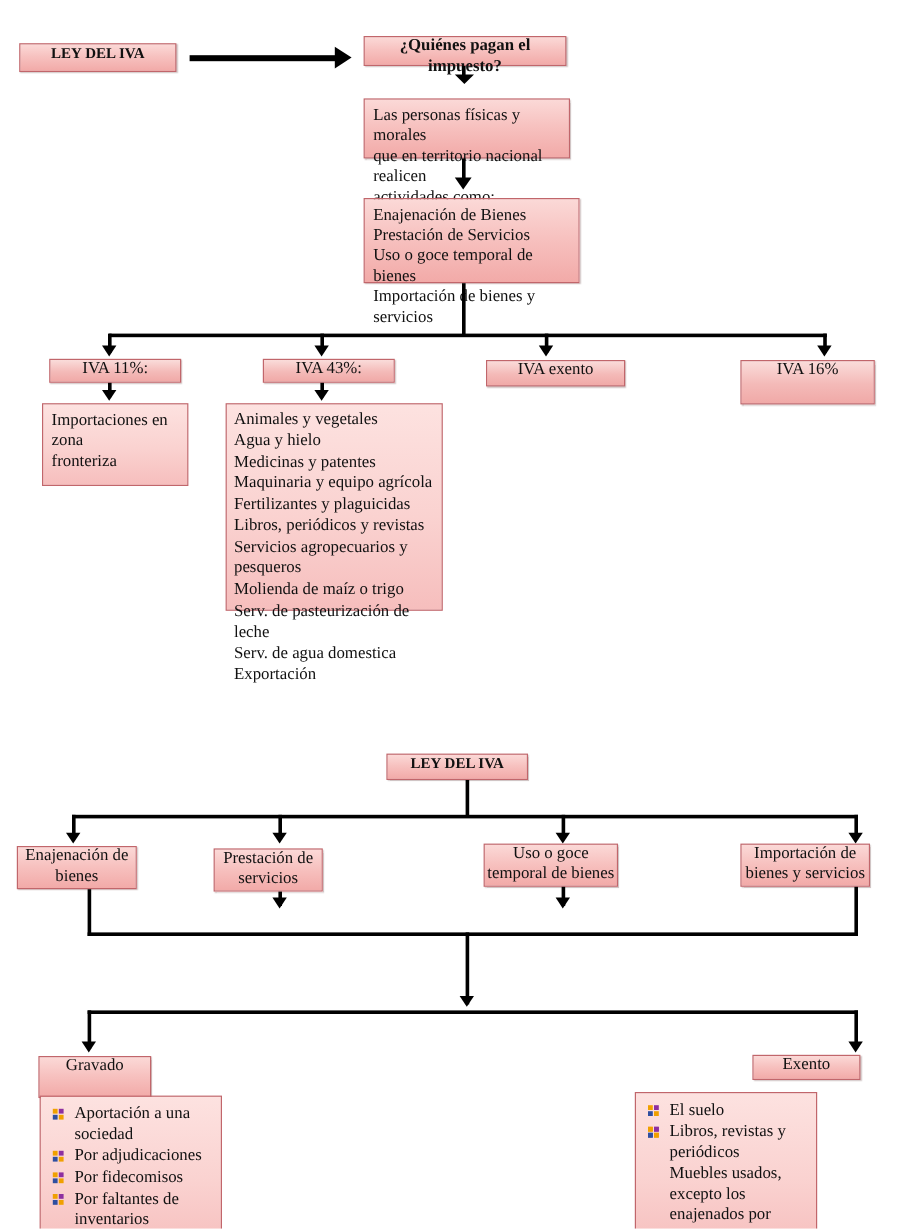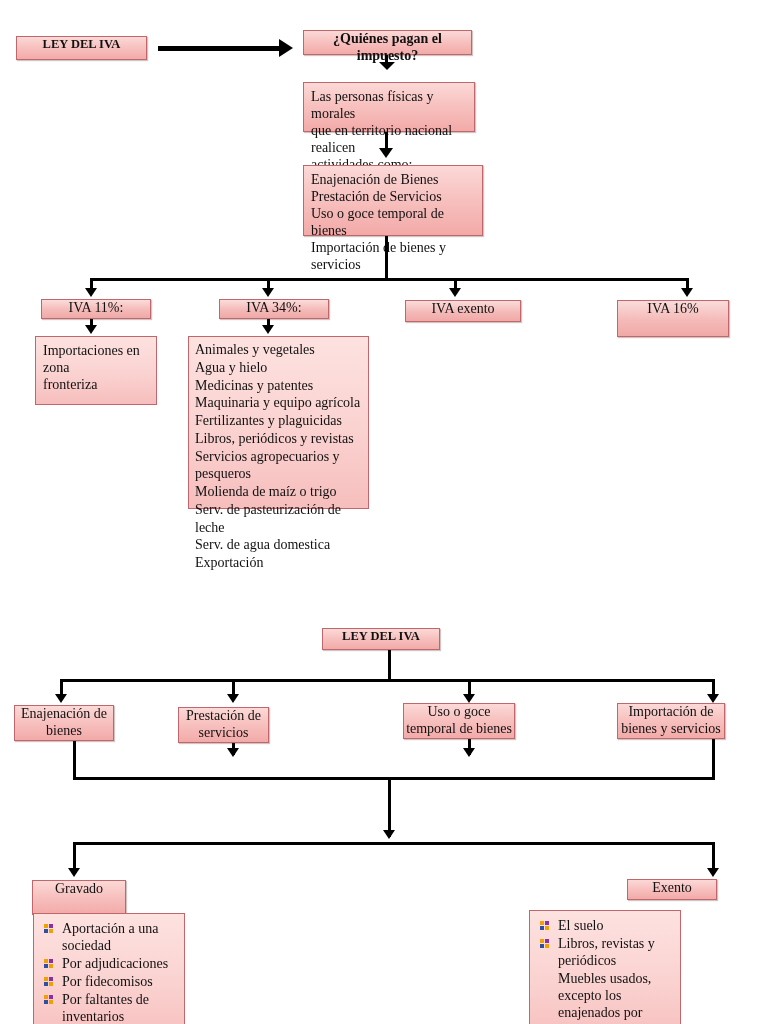--- a/index.html
+++ b/index.html
@@ -170,21 +170,21 @@
   <div class="ln v" style="left:454px; top:278px; height:16px;"></div>
   <div class="arrow-down small" style="left:449px; top:288px;"></div>
 
   <div class="ln v" style="left:686px; top:278px; height:16px;"></div>
   <div class="arrow-down small" style="left:681px; top:288px;"></div>
 
   <div class="box flat center fs12" style="left:41px; top:299px; width:110px; height:20px;">
     <span class="txt">IVA 11%:</span>
   </div>
   <div class="box flat center fs12" style="left:219px; top:299px; width:110px; height:20px;">
-    <span class="txt">IVA 34%:</span>
+    <span class="txt">IVA 43%:</span>
   </div>
   <div class="box flat center fs12" style="left:405px; top:300px; width:116px; height:22px;">
     <span class="txt">IVA exento</span>
   </div>
   <div class="box flat center fs12" style="left:617px; top:300px; width:112px; height:37px;font-family:Liberation Serif, serif;">
     <span class="txt">IVA 16%</span>
   </div>
 
   <div class="ln v" style="left:90px; top:319px; height:12px;"></div>
   <div class="arrow-down small" style="left:85px; top:325px;"></div>

